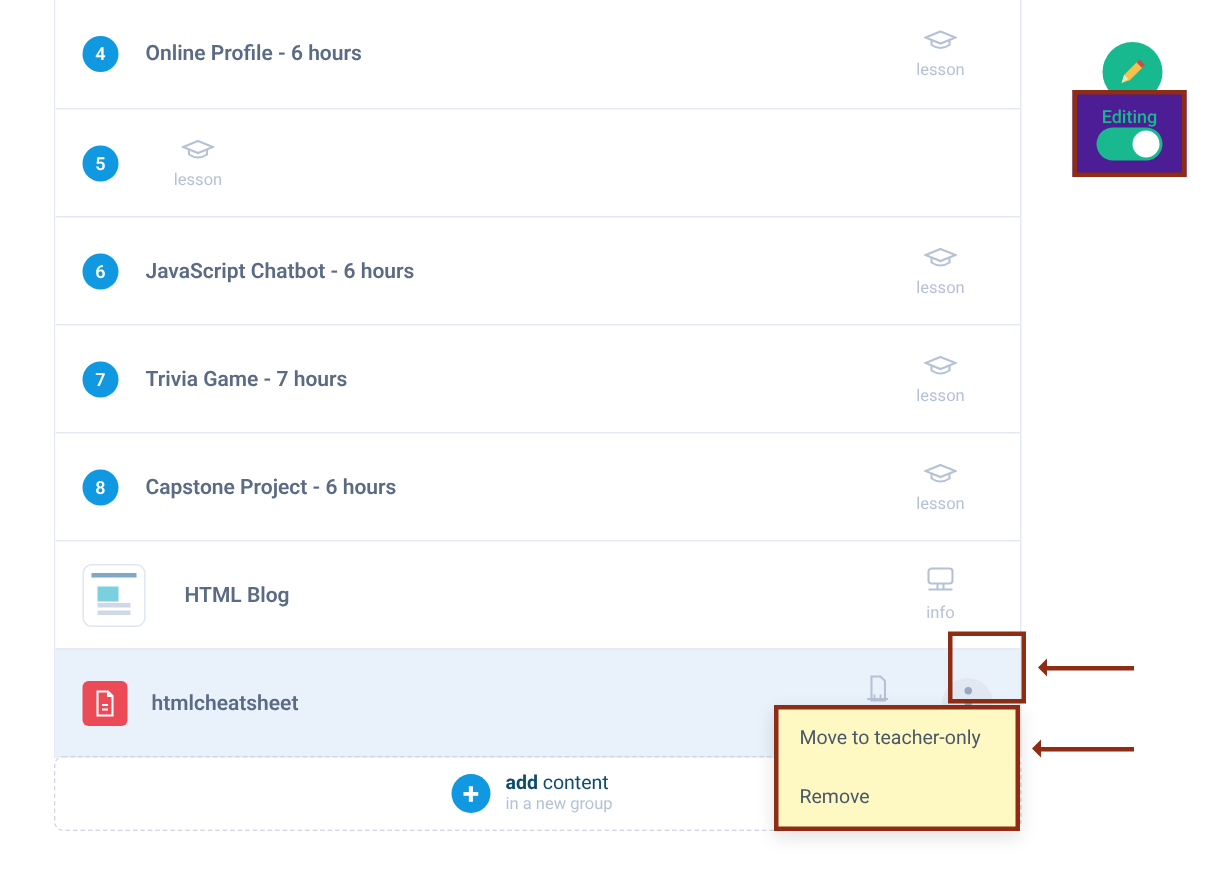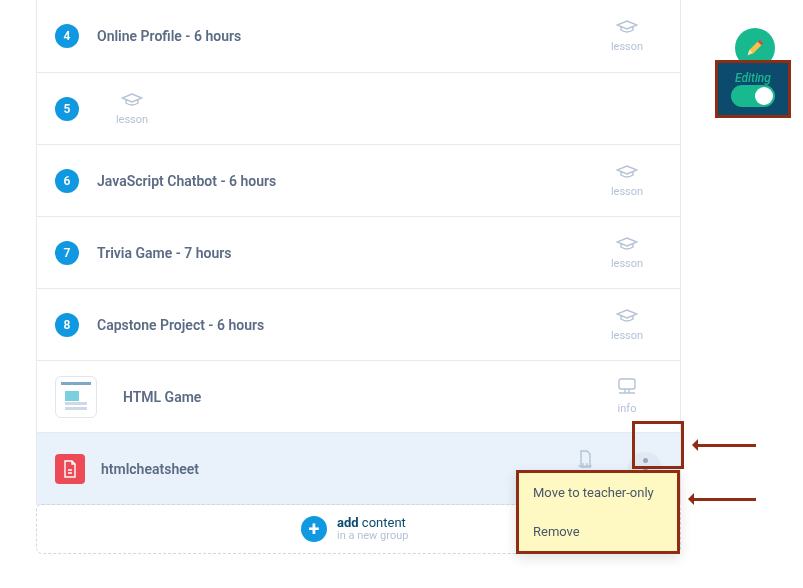--- a/index.html
+++ b/index.html
@@ -116,24 +116,23 @@
   }
 
   
   .editing-box {
     position:absolute;
     right: 12px;
     top: 60px;
     width: 76px;
     height: 58px;
     border: 3px solid #8e2d14;
-    background:#0c4a6e;
+    background:#4c1d95;
     display:flex; flex-direction:column; align-items:center; justify-content:center;
     gap:0;
-    font-style:italic;
   }
   .editing-label { color:#18b98e; font-size:12px; font-weight:500; }
   .toggle {
     width:44px; height:22px; border-radius:20px;
     background:#18b98e;
     position:relative;
   }
   .toggle::after {
     content:''; position:absolute; right:2px; top:2px;
     width:18px; height:18px; border-radius:50%; background:#fff;
@@ -254,21 +253,21 @@
           </svg>
       </span>
       <span class="type-label">lesson</span>
     </div>
   </div>
 
   <div class="row">
     <div class="thumb">
       <div class="ico-htmltags"></div>
     </div>
-    <div class="row-title" style="margin-left:0">HTML Game</div>
+    <div class="row-title" style="margin-left:0">HTML Blog</div>
     <div class="type-col">
       <span class="ico-info">
         <svg width="20" height="18" viewBox="0 0 20 18">
             <rect x="2" y="1" width="16" height="10" rx="2" stroke-width="1.4"></rect>
             <path d="M2 15 h16 M8 11 v4 M12 11 v4" stroke-width="1.4"></path>
           </svg>
       </span>
       <span class="type-label">info</span>
     </div>
   </div>

